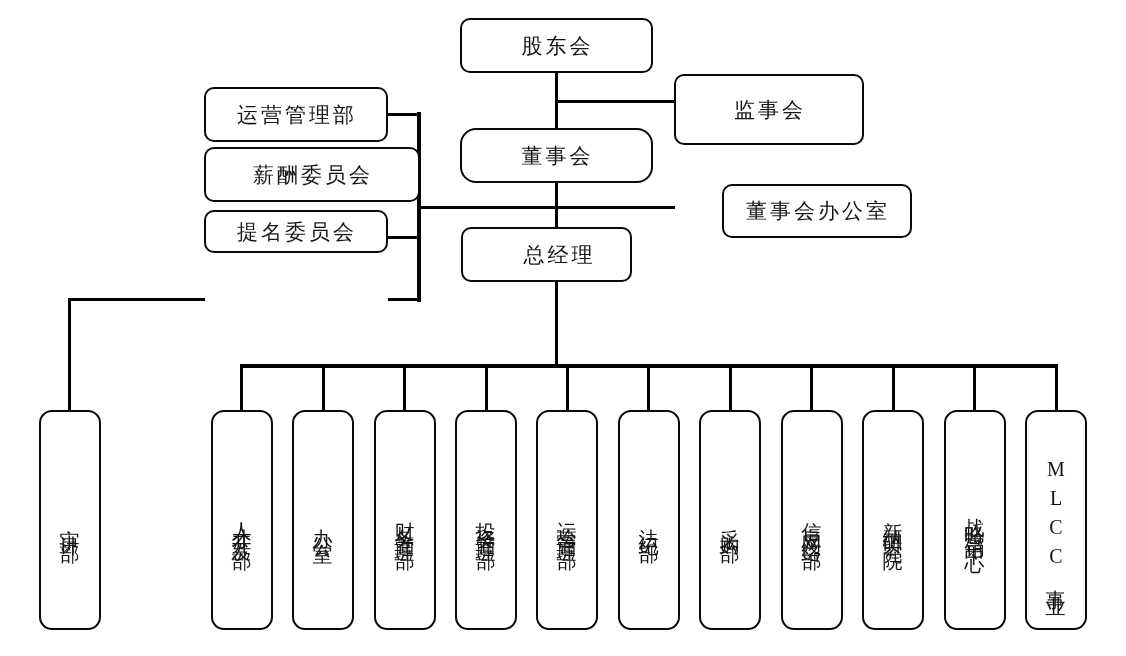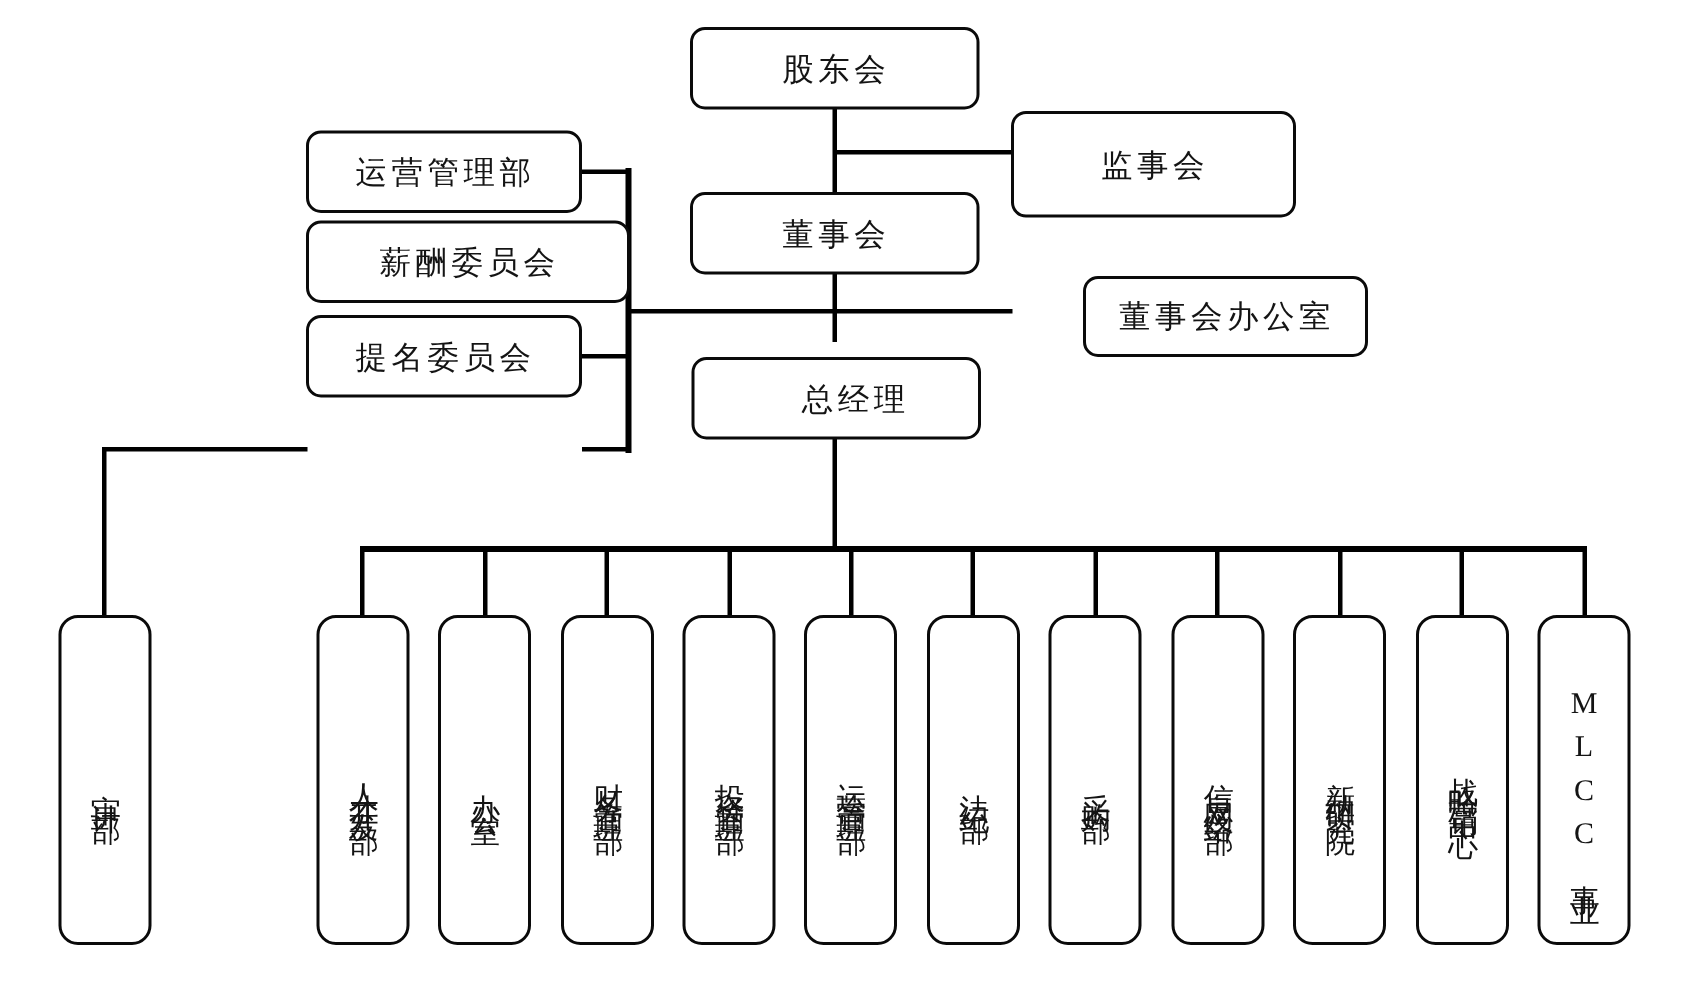--- a/index.html
+++ b/index.html
@@ -83,41 +83,41 @@
   <div class="vl" style="left:1055px;top:364px;width:3px;height:47px;"></div>
 
   <div class="box main" style="left:460px;top:18px;width:193px;height:55px;">
     <span class="label">股东会</span>
   </div>
 
   <div class="box main" style="left:674px;top:74px;width:190px;height:71px;">
     <span class="label">监事会</span>
   </div>
 
-  <div class="box main" style="left:460px;top:128px;width:193px;height:55px;">
+  <div class="box main" style="left:460px;top:128px;width:193px;height:55px;border-radius:16px;">
     <span class="label">董事会</span>
   </div>
 
   <div class="box main" style="left:674px;top:184px;width:190px;height:54px;margin-left:48px;">
     <span class="label">董事会办公室</span>
   </div>
 
-  <div class="box main" style="left:461px;top:238px;width:193px;height:55px;padding-left:24px;">
+  <div class="box main" style="left:461px;top:227px;width:171px;height:55px;padding-left:24px;">
     <span class="label">总经理</span>
   </div>
 
   <div class="box main" style="left:204px;top:87px;width:184px;height:55px;">
     <span class="label">运营管理部</span>
   </div>
 
   <div class="box main" style="left:204px;top:147px;width:216px;height:55px;">
     <span class="label">薪酬委员会</span>
   </div>
 
-  <div class="box main" style="left:204px;top:210px;width:184px;height:55px;">
+  <div class="box main" style="left:204px;top:210px;width:184px;height:43px;">
     <span class="label">提名委员会</span>
   </div>
 
 
   <div class="box dept" style="left:39px;top:410px;">
     <span class="v-label">审计部</span>
   </div>
 
   <div class="box dept" style="left:211px;top:410px;">
     <span class="v-label">人才开发部</span>

